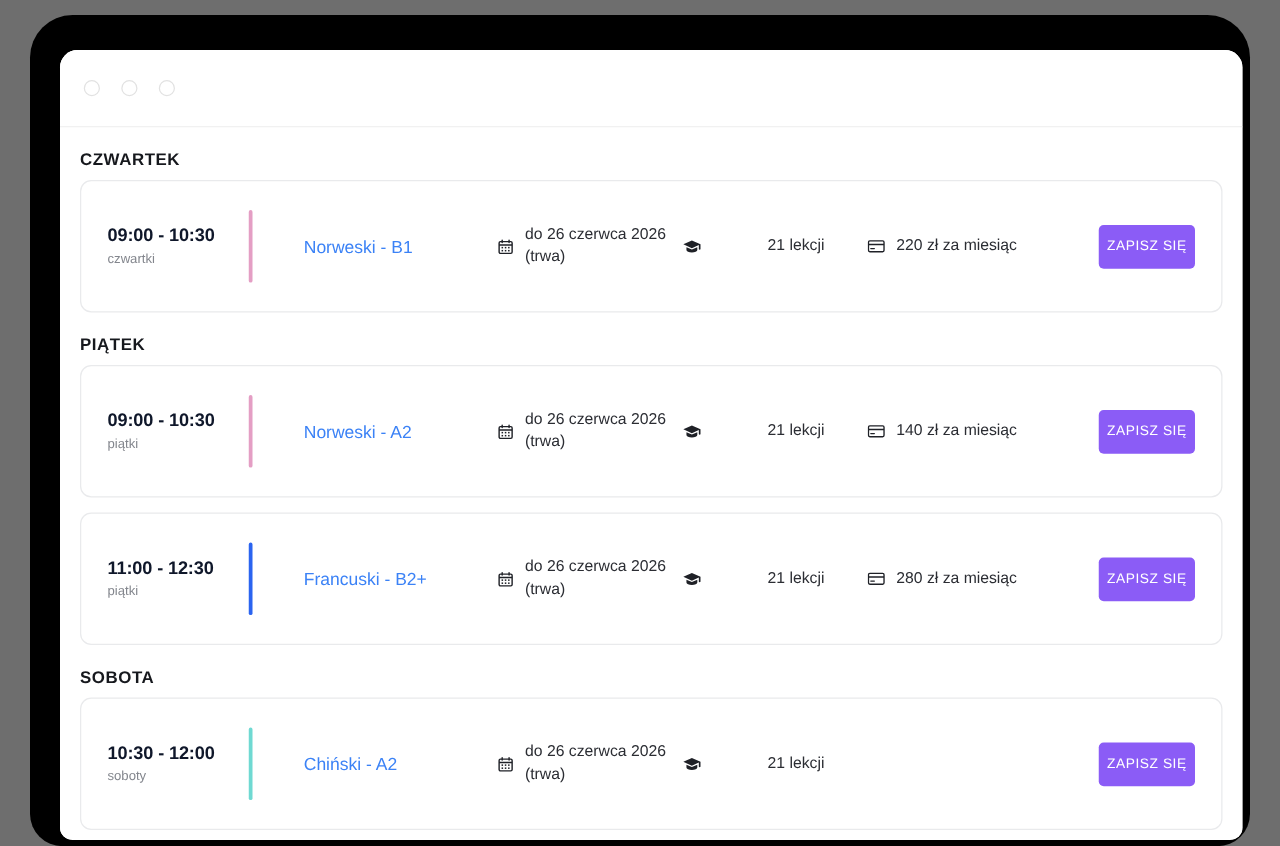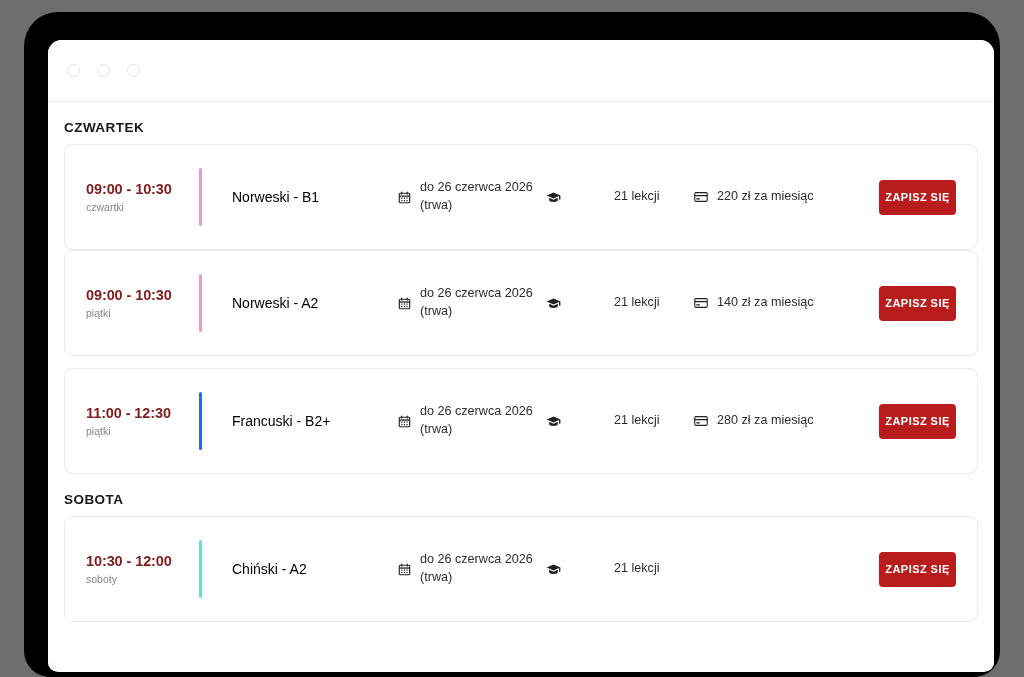--- a/index.html
+++ b/index.html
@@ -84,43 +84,43 @@
 
   
   .time-block {
     width: 134px;
     padding-left: 21px;
     flex-shrink: 0;
   }
   .time-range {
     font-size: 14.5px;
     font-weight: bold;
-    color: #7f1d1d;
+    color: #0f172a;
     white-space: nowrap;
     letter-spacing: -0.1px;
   }
   .time-recurrence {
     font-size: 10.5px;
     color: #83868d;
     margin-top: 4px;
   }
 
   
   .accent-bar {
     width: 3px;
     height: 58px;
     border-radius: 2px;
     flex-shrink: 0;
   }
 
   
   .course-name {
     font-size: 14px;
-    color: #000000;
-    padding-left: 30px;
+    color: #3b82f6;
+    padding-left: 41px;
     width: 196px;
     flex-shrink: 0;
   }
 
   
   .meta {
     display: flex;
     align-items: center;
     flex-shrink: 0;
   }
@@ -138,27 +138,27 @@
     line-height: 1.42;
   }
   .meta-date   { width: 148px; }
   .meta-lessons{ width: 148px; gap: 44px; }
   .meta-price  { width: 178px; text-align: right; }
 
   
   .enroll-button {
     margin-left: auto;
     margin-right: 21px;
-    background: #b91c1c;
+    background: #8b5cf6;
     color: #ffffff;
     border: none;
     border-radius: 4px;
     font-family: "Liberation Sans", sans-serif;
     font-size: 11px;
-    font-weight: bold;
+    font-weight: normal;
     letter-spacing: 0.45px;
     width: 77px;
     height: 35px;
     cursor: pointer;
     flex-shrink: 0;
   }
 
   .card-gap { height: 12px; }
 </style>
 </head>
@@ -222,20 +222,21 @@
               <path d="M1 6.2h16" stroke-width="1.7"></path>
               <path d="M3.4 10.4h3.6" stroke-linecap="round"></path>
             </svg>
           </span>
           <div>
             <div class="meta-text">220 zł za miesiąc</div>
           </div>
         </div>
         <button class="enroll-button">ZAPISZ SIĘ</button>
       </div>
+      <div class="day-header">PIĄTEK</div>
       <div class="course-card">
         <div class="time-block">
           <div class="time-range">09:00 - 10:30</div>
           <div class="time-recurrence">piątki</div>
         </div>
         <div class="accent-bar" style="background: rgb(228, 158, 196);"></div>
         <div class="course-name">Norweski - A2</div>
         <div class="meta meta-date">
           <span class="meta-icon">
             <svg width="13" height="13" viewBox="0 0 16 16" fill="none" stroke="currentColor" stroke-width="1.4">

